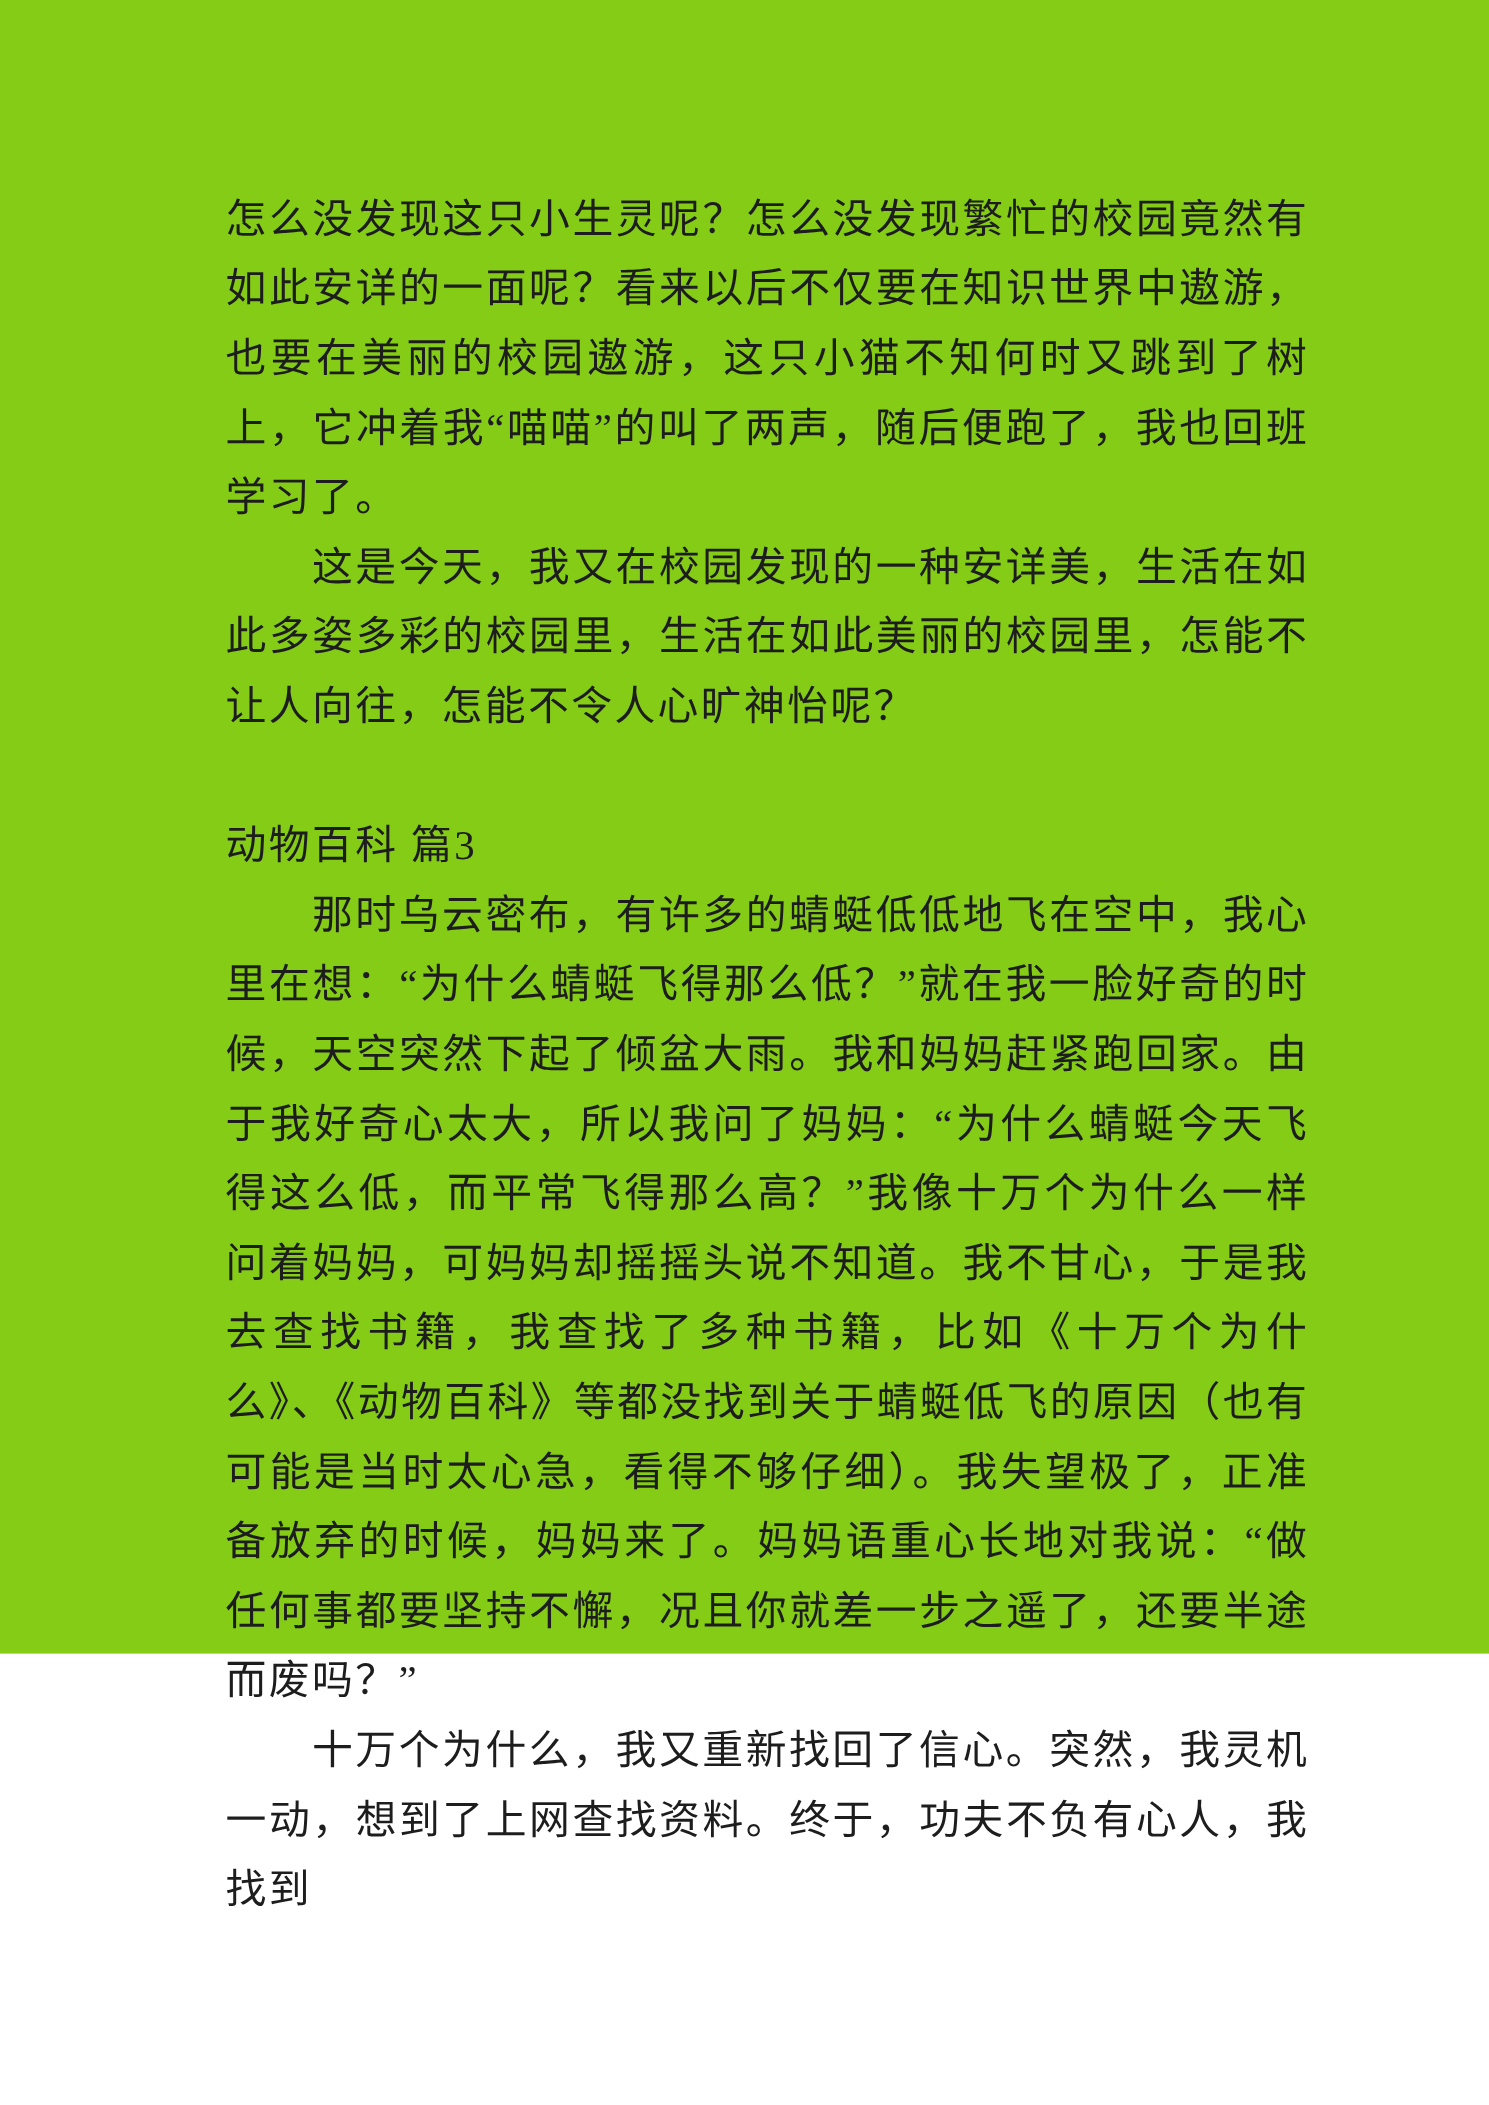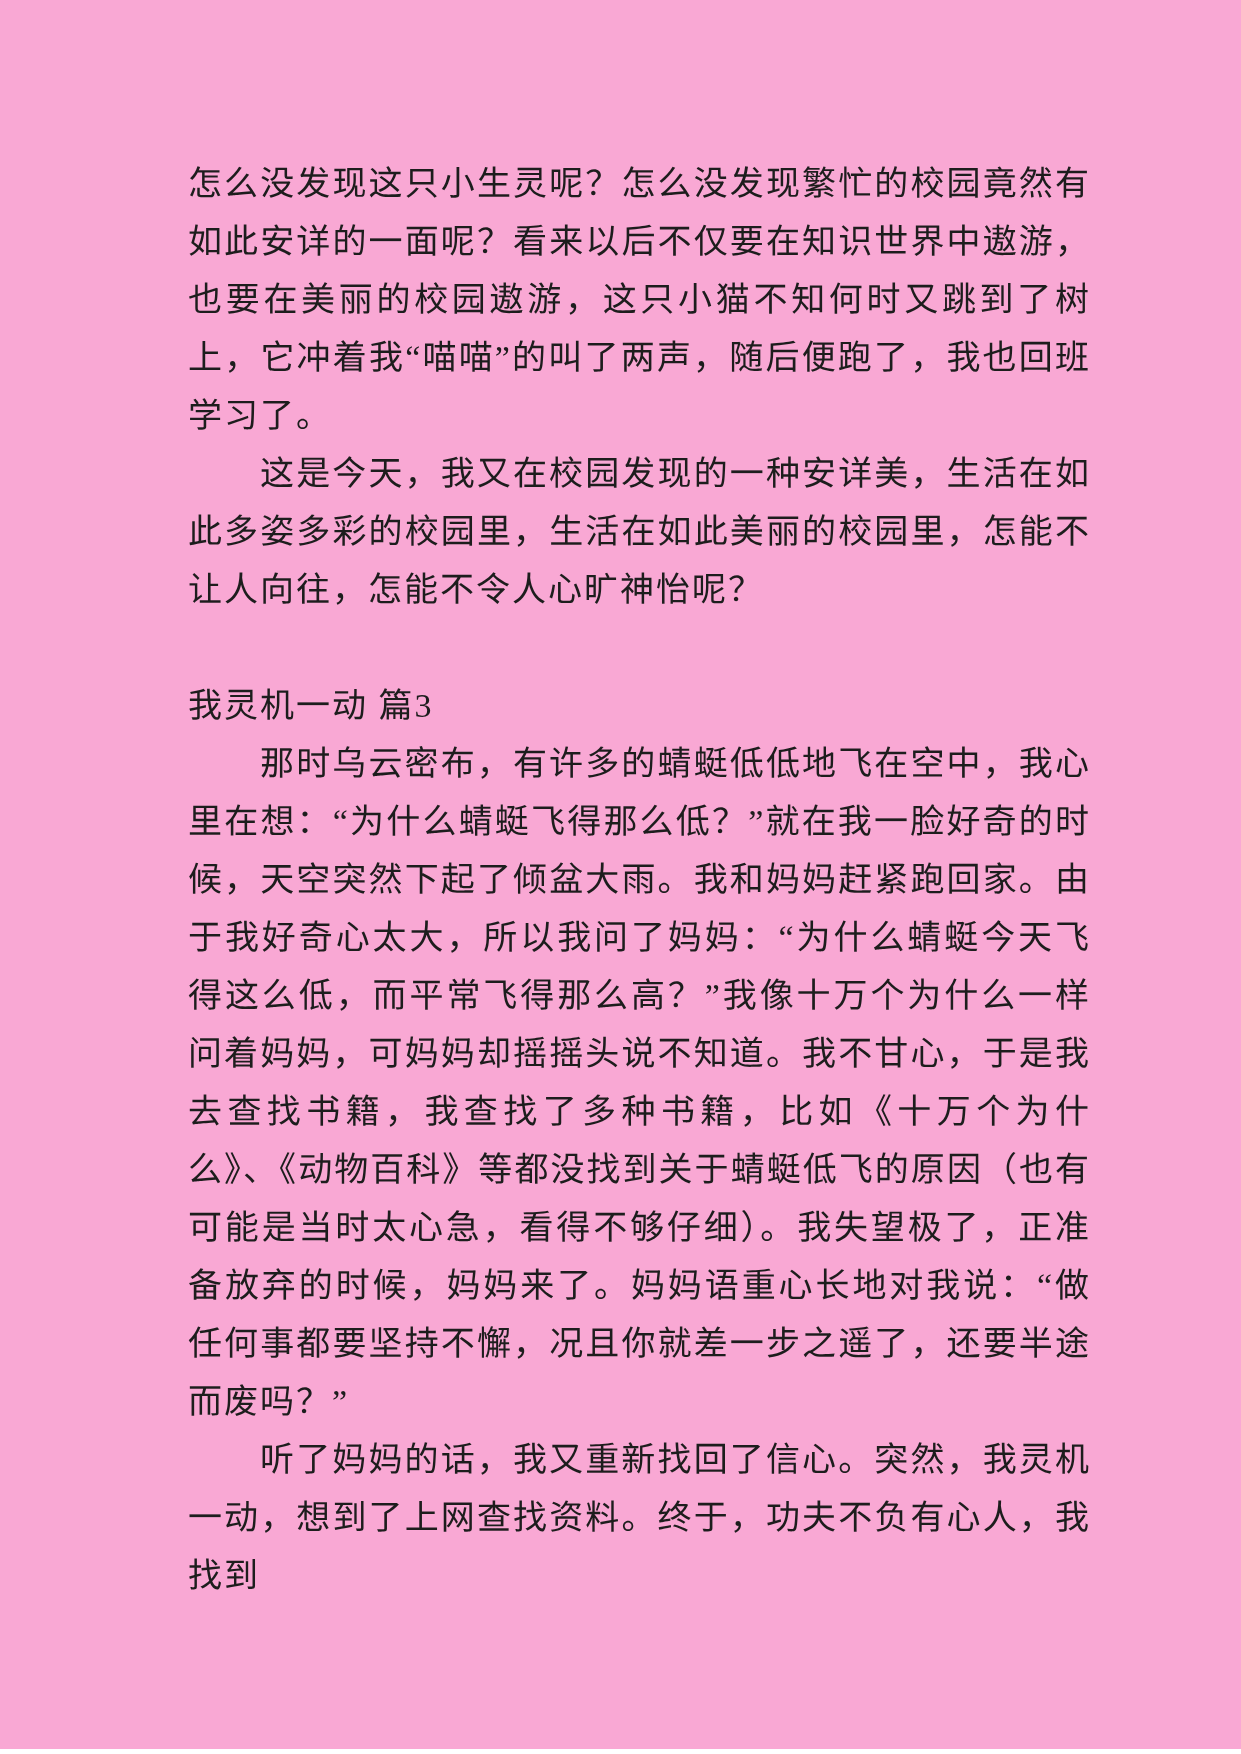--- a/index.html
+++ b/index.html
@@ -9,23 +9,23 @@
   }
   body {
     width: 1241px;
     height: 1754px;
     overflow: hidden;
     font-family: "Liberation Serif", "DejaVu Serif", serif;
   }
   .page {
     box-sizing: border-box;
     width: 1241px;
-    height: 1749px;
+    height: 1378px;
     padding: 155px 150px 0 188px;
-    background: #f9a8d4;
+    background: #84cc16;
   }
   .para {
     margin: 0;
     font-size: 34px;
     line-height: 58px;
     letter-spacing: 2px;
     color: #1d1d1d;
     font-weight: 400;
     text-align: justify;
     text-justify: inter-character;
@@ -45,20 +45,20 @@
 </style>
 </head>
 <body>
 
 <div class="page">
 
   <p class="para">怎么没发现这只小生灵呢？怎么没发现繁忙的校园竟然有如此安详的一面呢？看来以后不仅要在知识世界中遨游，也要在美丽的校园遨游，这只小猫不知何时又跳到了树上，它冲着我“喵喵”的叫了两声，随后便跑了，我也回班学习了。</p>
 
   <p class="para indent">这是今天，我又在校园发现的一种安详美，生活在如此多姿多彩的校园里，生活在如此美丽的校园里，怎能不让人向往，怎能不令人心旷神怡呢？</p>
 
-  <h2 class="heading">我灵机一动 篇3</h2>
+  <h2 class="heading">动物百科 篇3</h2>
 
 
   <p class="para indent">那时乌云密布，有许多的蜻蜓低低地飞在空中，我心里在想：“为什么蜻蜓飞得那么低？”就在我一脸好奇的时候，天空突然下起了倾盆大雨。我和妈妈赶紧跑回家。由于我好奇心太大，所以我问了妈妈：“为什么蜻蜓今天飞得这么低，而平常飞得那么高？”我像十万个为什么一样问着妈妈，可妈妈却摇摇头说不知道。我不甘心，于是我去查找书籍，我查找了多种书籍，比如《十万个为什么》、《动物百科》等都没找到关于蜻蜓低飞的原因（也有可能是当时太心急，看得不够仔细）。我失望极了，正准备放弃的时候，妈妈来了。妈妈语重心长地对我说：“做任何事都要坚持不懈，况且你就差一步之遥了，还要半途而废吗？”</p>
 
-  <p class="para indent">听了妈妈的话，我又重新找回了信心。突然，我灵机一动，想到了上网查找资料。终于，功夫不负有心人，我找到</p>
+  <p class="para indent">十万个为什么，我又重新找回了信心。突然，我灵机一动，想到了上网查找资料。终于，功夫不负有心人，我找到</p>
 
 </div>
 
 </body></html>

